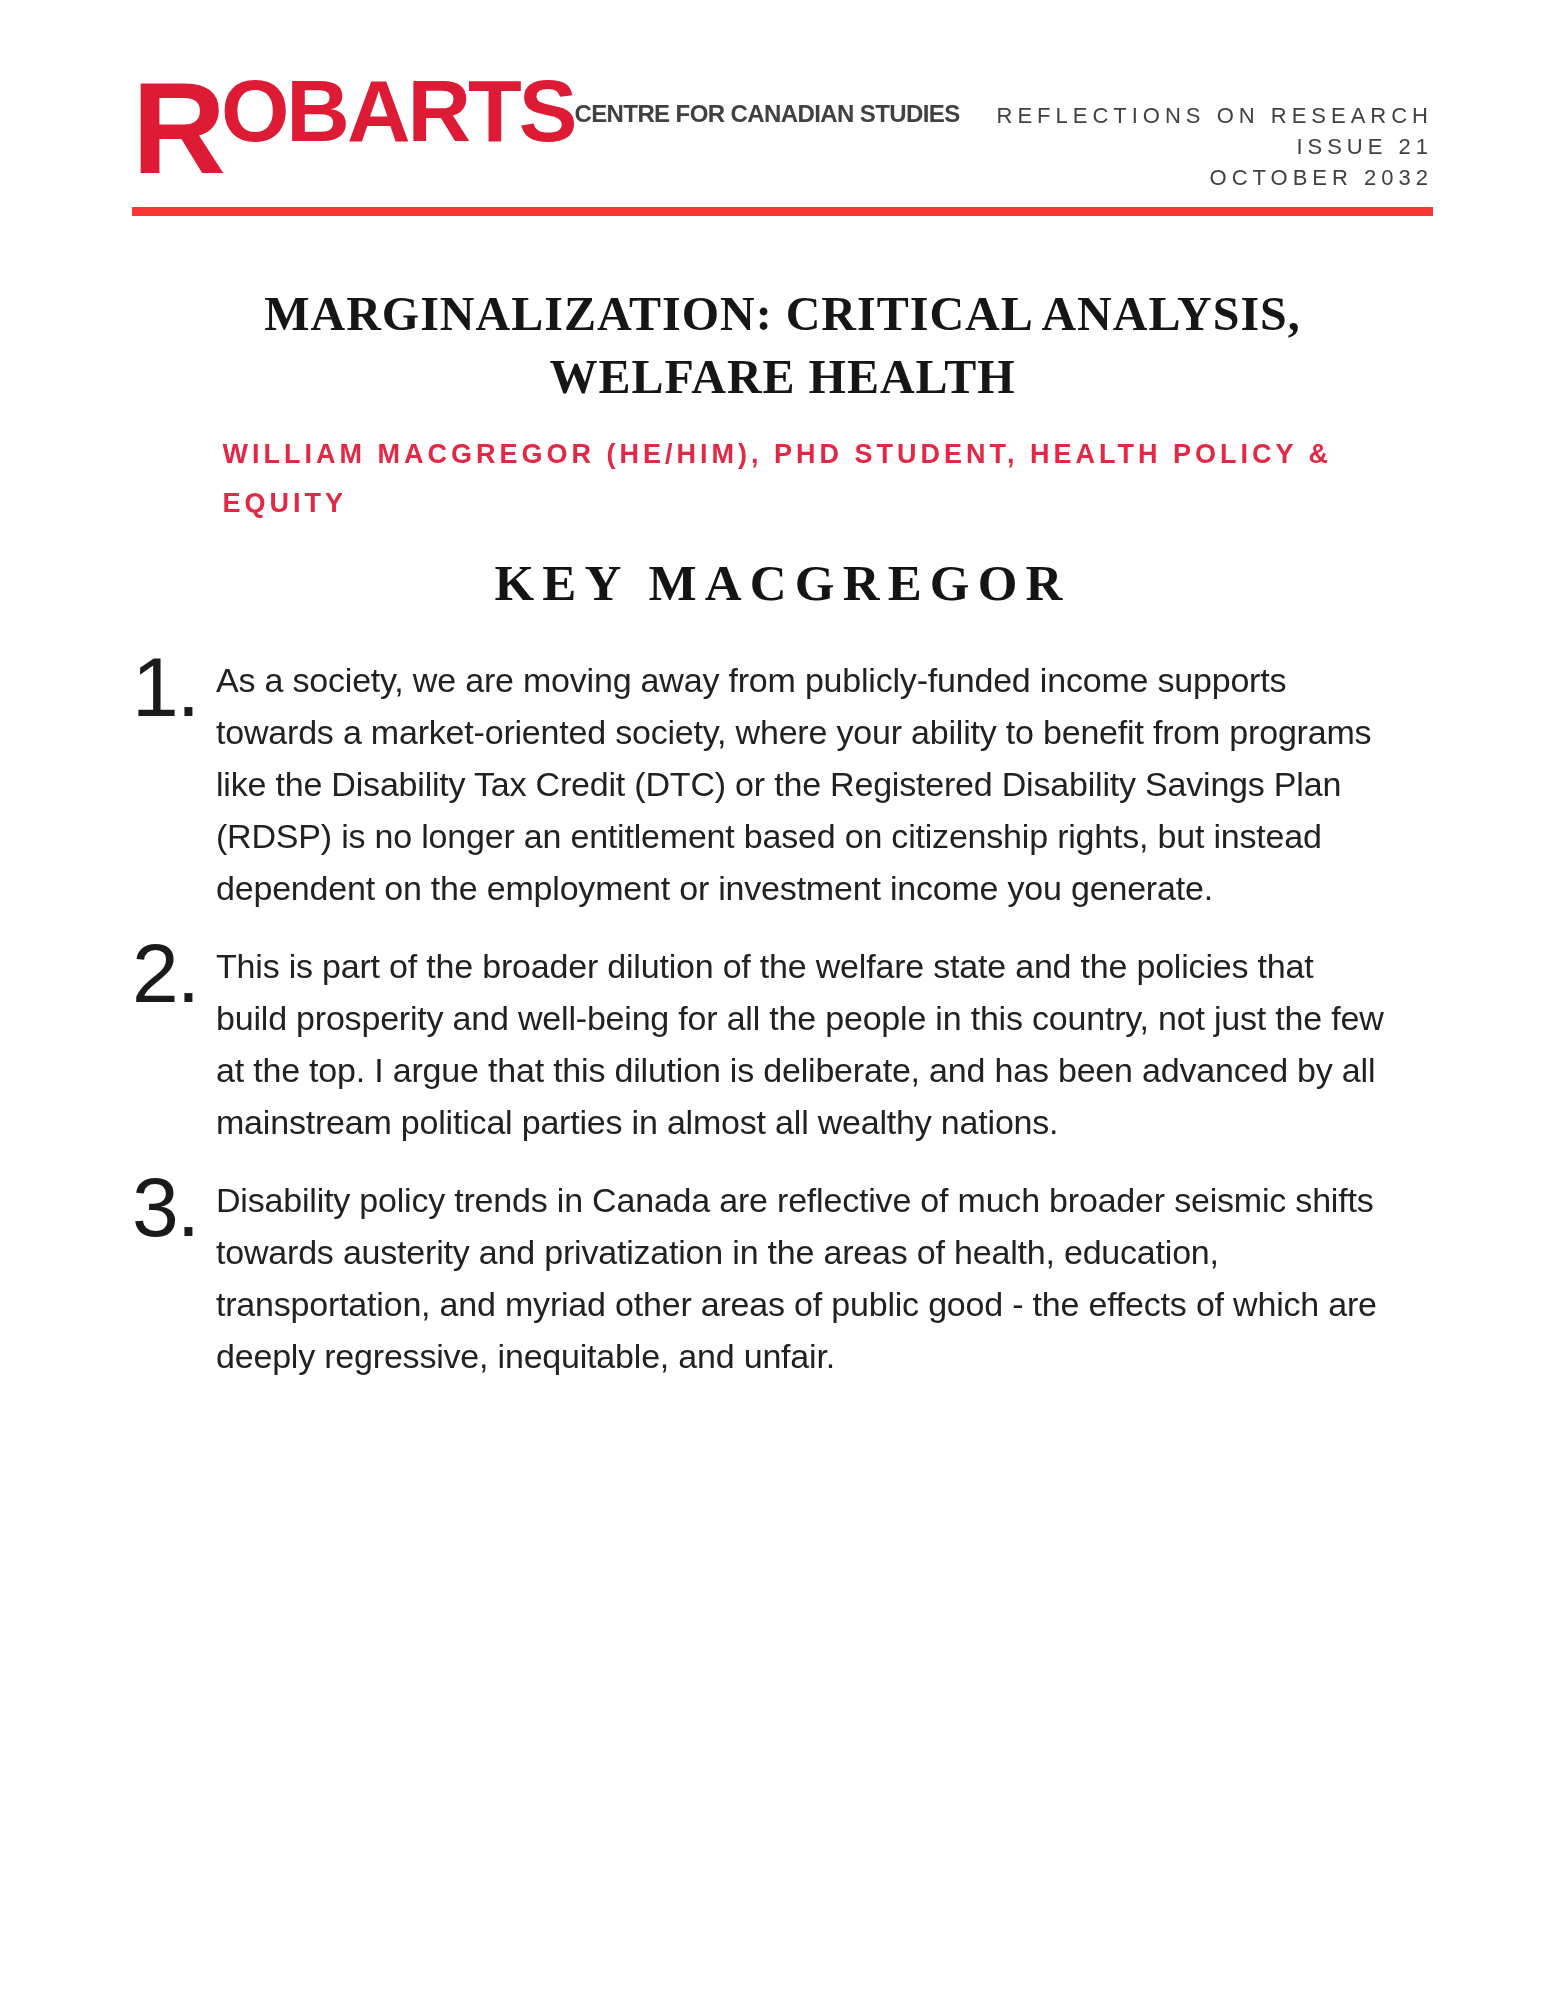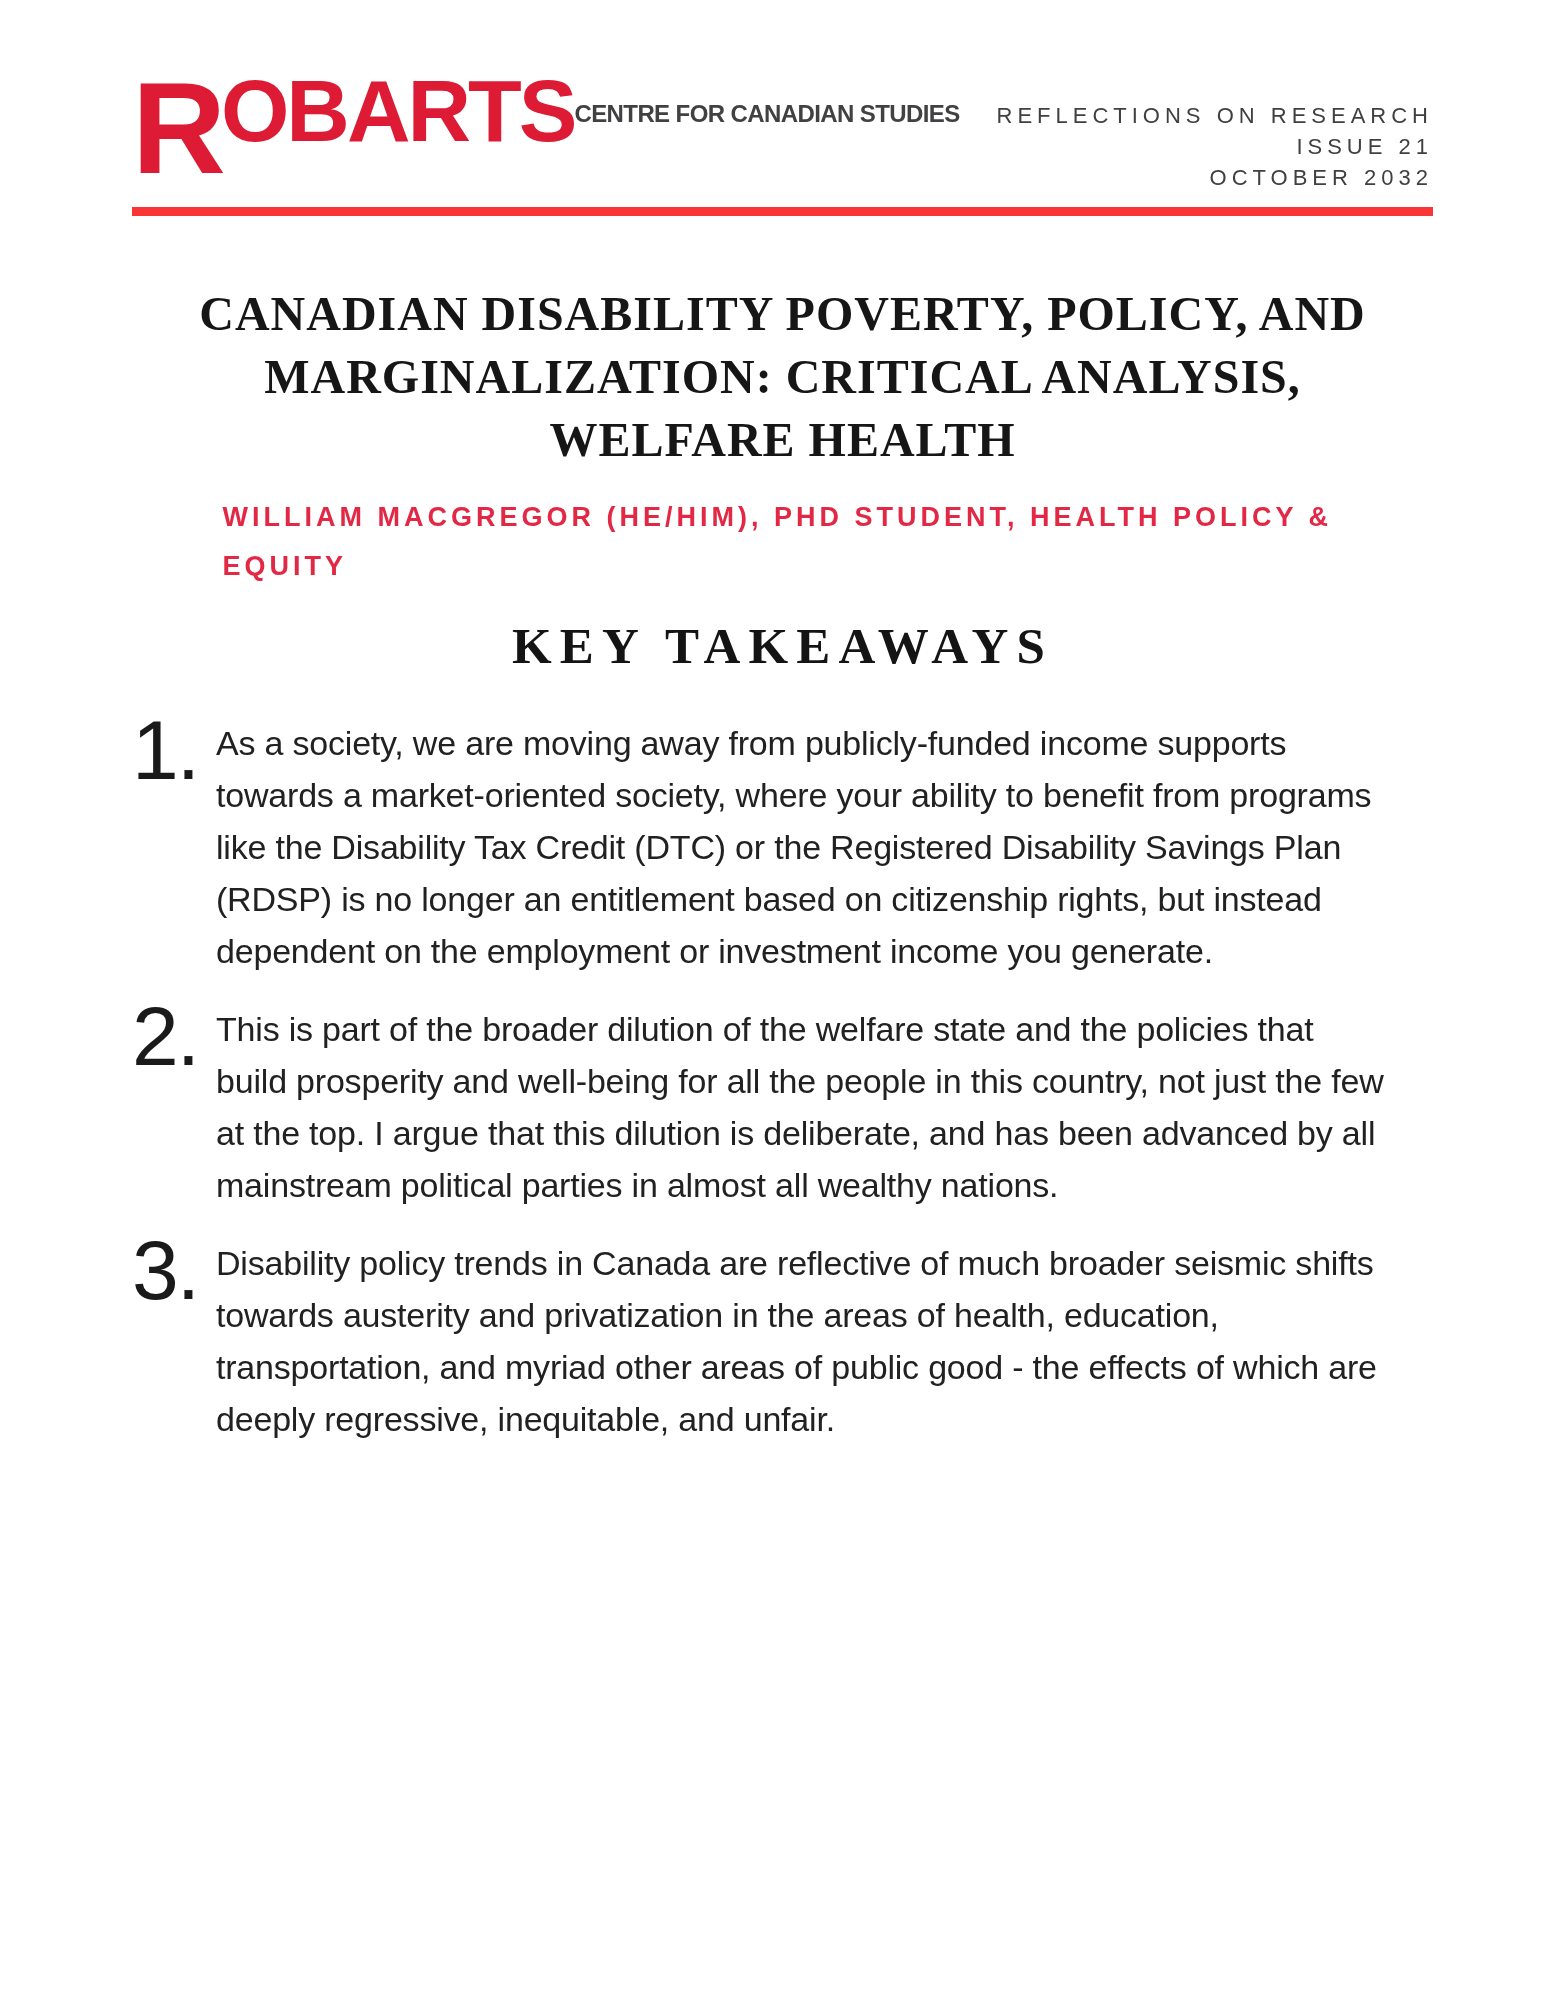--- a/index.html
+++ b/index.html
@@ -81,28 +81,27 @@
       <div class="meta">
         <div>REFLECTIONS ON RESEARCH</div>
         <div>ISSUE 21</div>
         <div>OCTOBER 2032</div>
       </div>
     </div>
 
     <div class="rule"></div>
 
     <div class="title">
-      <div>CANADIAN DISABILITY POVERTY, POLICY, AND</div>
       <div>MARGINALIZATION: CRITICAL ANALYSIS,</div>
       <div>WELFARE HEALTH</div>
     </div>
 
     <div class="byline">WILLIAM MACGREGOR (HE/HIM), PHD STUDENT, HEALTH POLICY &amp; EQUITY</div>
 
-    <div class="section-heading">KEY TAKEAWAYS</div>
+    <div class="section-heading">KEY MACGREGOR</div>
 
     <div class="takeaways">
 
       <div class="takeaway">
         <div class="tk-num">1.</div>
         <div class="tk-text">As a society, we are moving away from publicly-funded income supports towards a market-oriented society, where your ability to benefit from programs like the Disability Tax Credit (DTC) or the Registered Disability Savings Plan (RDSP) is no longer an entitlement based on citizenship rights, but instead dependent on the employment or investment income you generate.</div>
       </div>
 
       <div class="takeaway">
         <div class="tk-num">2.</div>

